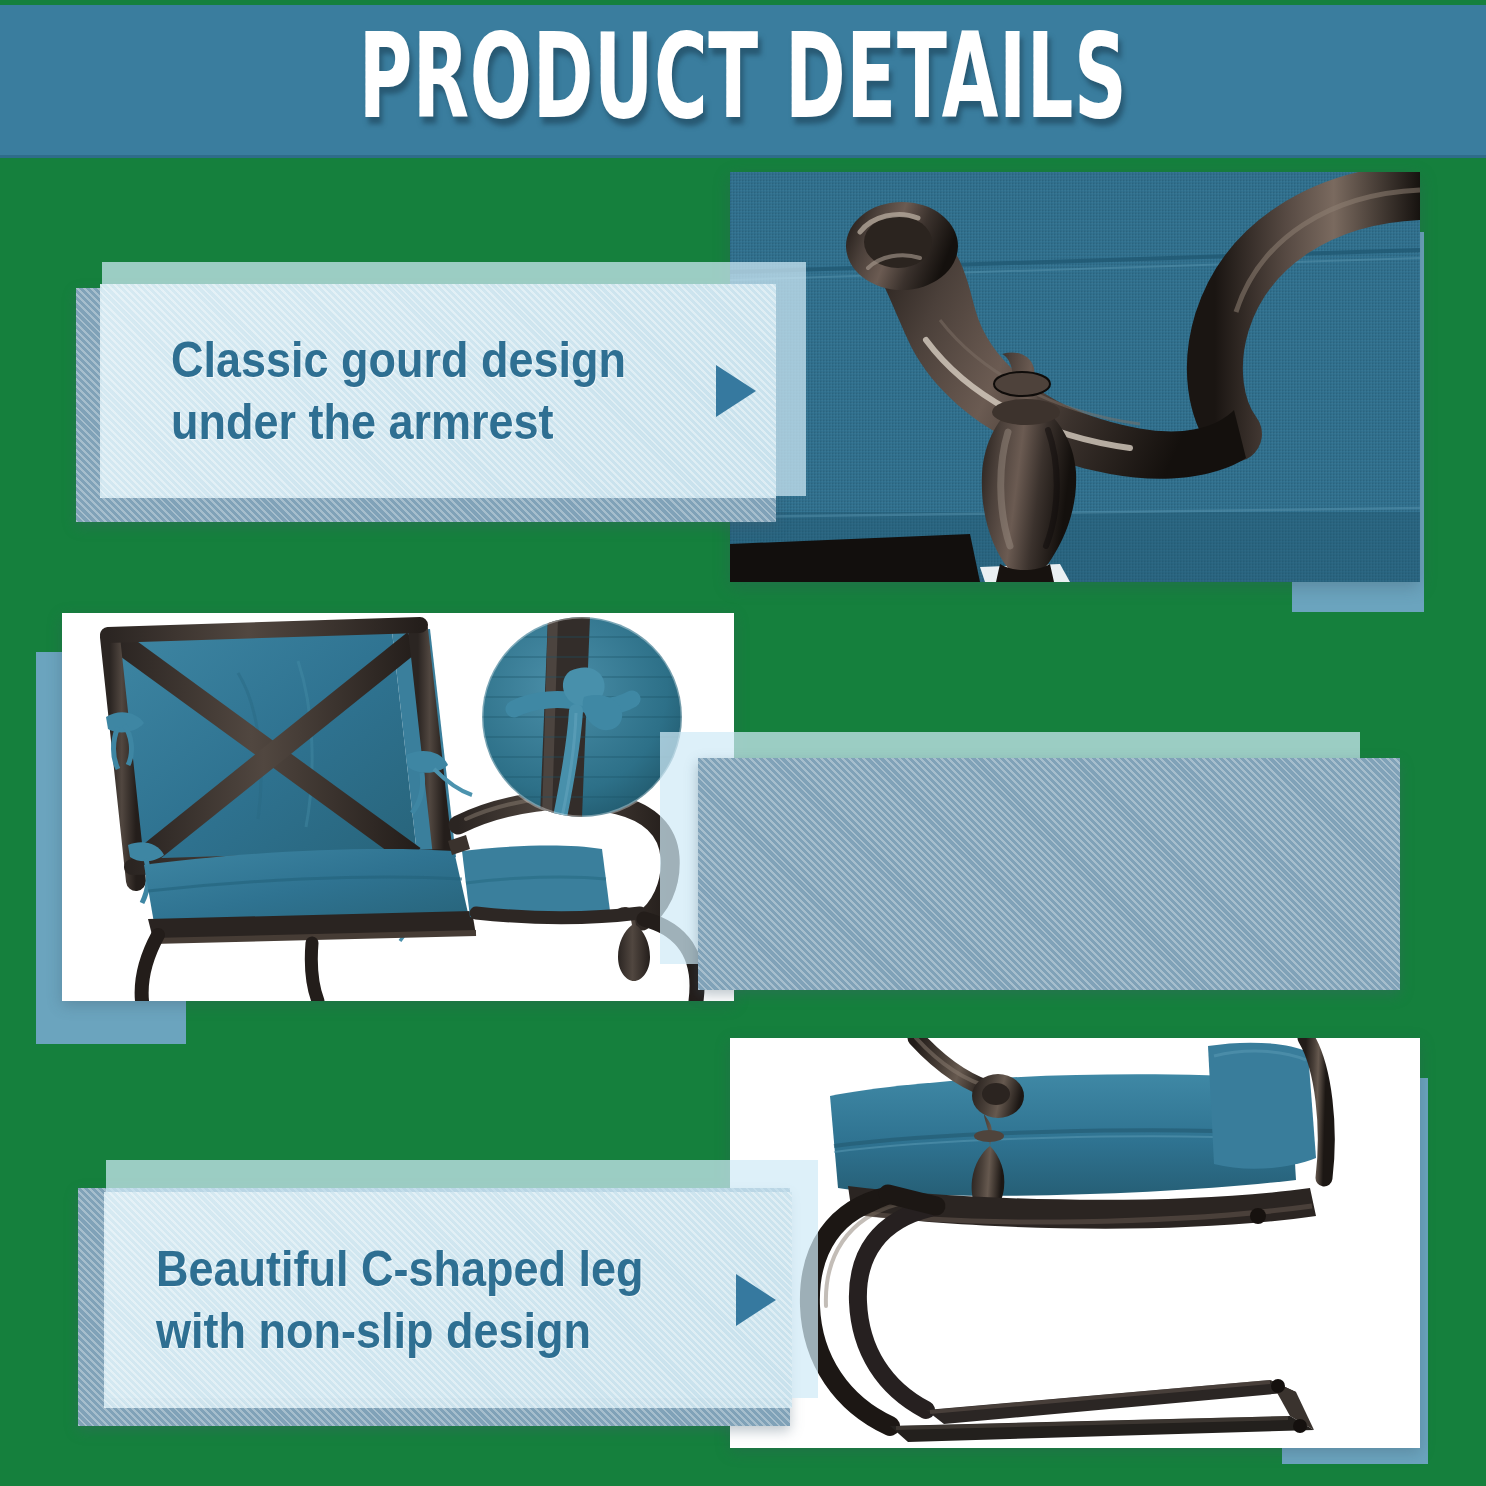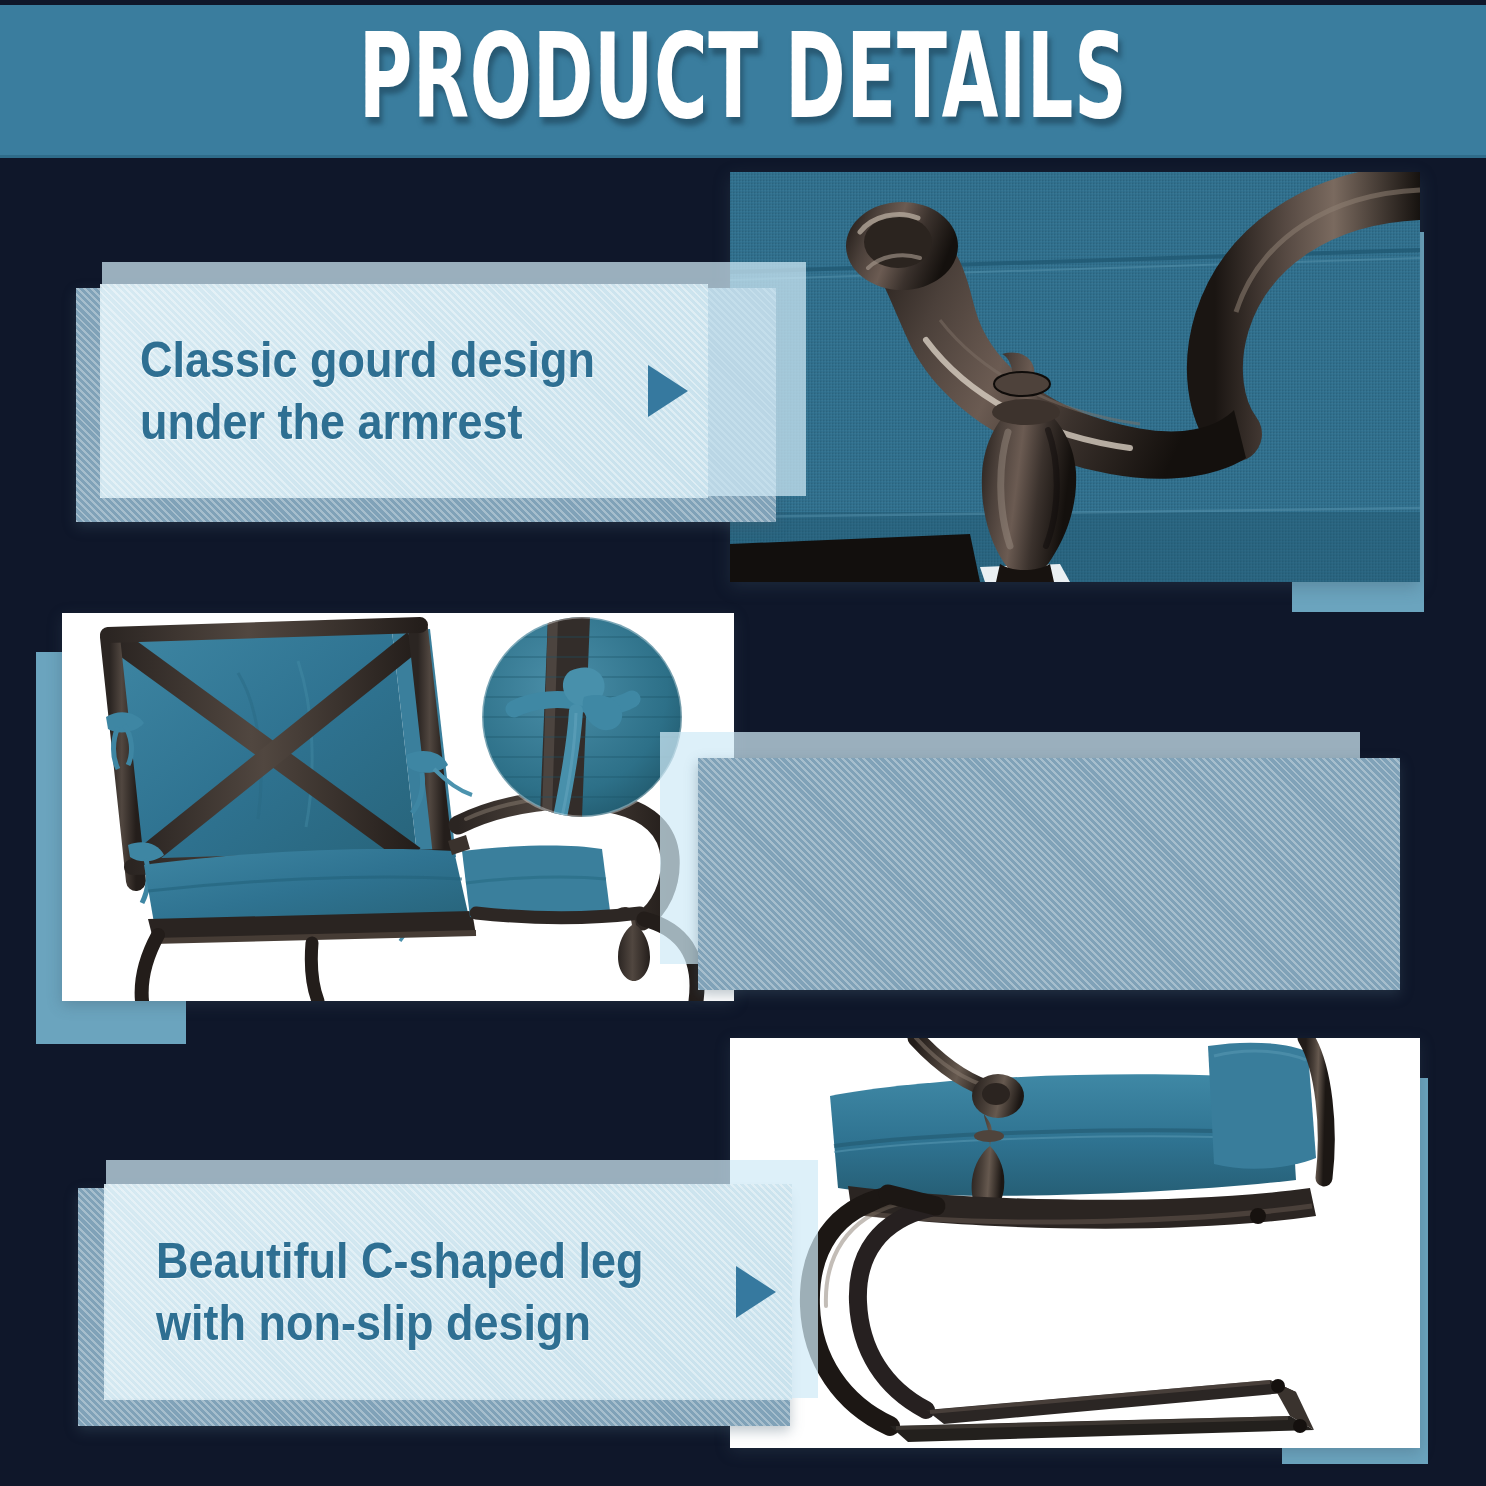--- a/index.html
+++ b/index.html
@@ -2,21 +2,21 @@
 <html><head>
 <meta charset="utf-8">
 <style>
   * { box-sizing: border-box; margin: 0; padding: 0; }
   html, body {
     width: 1486px; height: 1486px;
     background: #ffffff;
     font-family: "Liberation Sans", "DejaVu Sans", sans-serif;
     overflow: hidden;
   }
-  .page { position: relative; width: 1486px; height: 1486px; background:#0f172a; }
+  .page { position: relative; width: 1486px; height: 1486px; background:#15803d; }
 
   
   .header-band {
     position: absolute; left: 0; top: 5px;
     width: 1486px; height: 153px;
     background: #3a7d9e;
     border-bottom: 3px solid #2f6c8a;
   }
   .header-title {
     position: absolute; left: 0; top: 14px; width: 1486px;
@@ -111,37 +111,37 @@
     border-top: 26px solid transparent;
     border-bottom: 26px solid transparent;
   }
   .tri-right { border-left: 40px solid #36799f; }
   .tri-left  { border-right: 40px solid #36799f; }
 
   
   #callout-1 { left: 76px;  top: 262px;  width: 730px; height: 260px; }
   #callout-1 .callout-frame { left: 0;    top: 26px;  width: 700px; height: 234px; }
   #callout-1 .callout-sheet { left: 26px; top: 0;     width: 704px; height: 234px; }
-  #callout-1 .callout-body  { left: 24px; top: 22px;  width: 608px; height: 214px;
-                              padding: 0 20px 0 40px; }
+  #callout-1 .callout-body  { left: 24px; top: 22px;  width: 676px; height: 214px;
+                              padding: 0 20px 0 71px; }
   #callout-1 .callout-text  { transform-origin: left center; flex: 1; }
 
   
   #callout-2 { left: 660px; top: 732px; width: 740px; height: 258px; }
   #callout-2 .callout-frame { left: 38px; top: 26px; width: 702px; height: 232px; }
   #callout-2 .callout-sheet { left: 0;    top: 0;    width: 700px; height: 232px; }
   #callout-2 .callout-body  { left: 36px; top: 22px; width: 678px; height: 212px;
                               padding: 0 16px 0 14px; }
   #callout-2 .callout-text  { flex: 1; text-align: center; transform-origin: center center; }
 
   
   #callout-3 { left: 78px;  top: 1160px; width: 740px; height: 266px; }
   #callout-3 .callout-frame { left: 0;    top: 28px; width: 712px; height: 238px; }
   #callout-3 .callout-sheet { left: 28px; top: 0;    width: 712px; height: 238px; }
-  #callout-3 .callout-body  { left: 26px; top: 24px; width: 688px; height: 216px;
+  #callout-3 .callout-body  { left: 26px; top: 32px; width: 688px; height: 216px;
                               padding: 0 16px 0 52px; }
   #callout-3 .callout-text  { transform-origin: left center; flex: 1; }
 </style>
 </head>
 <body>
 
 <div class="page">
 
   <div class="header-band" style="background: rgb(58, 125, 158);"></div>
   <div class="header-title" style="color: rgb(255, 255, 255);">PRODUCT DETAILS</div>

